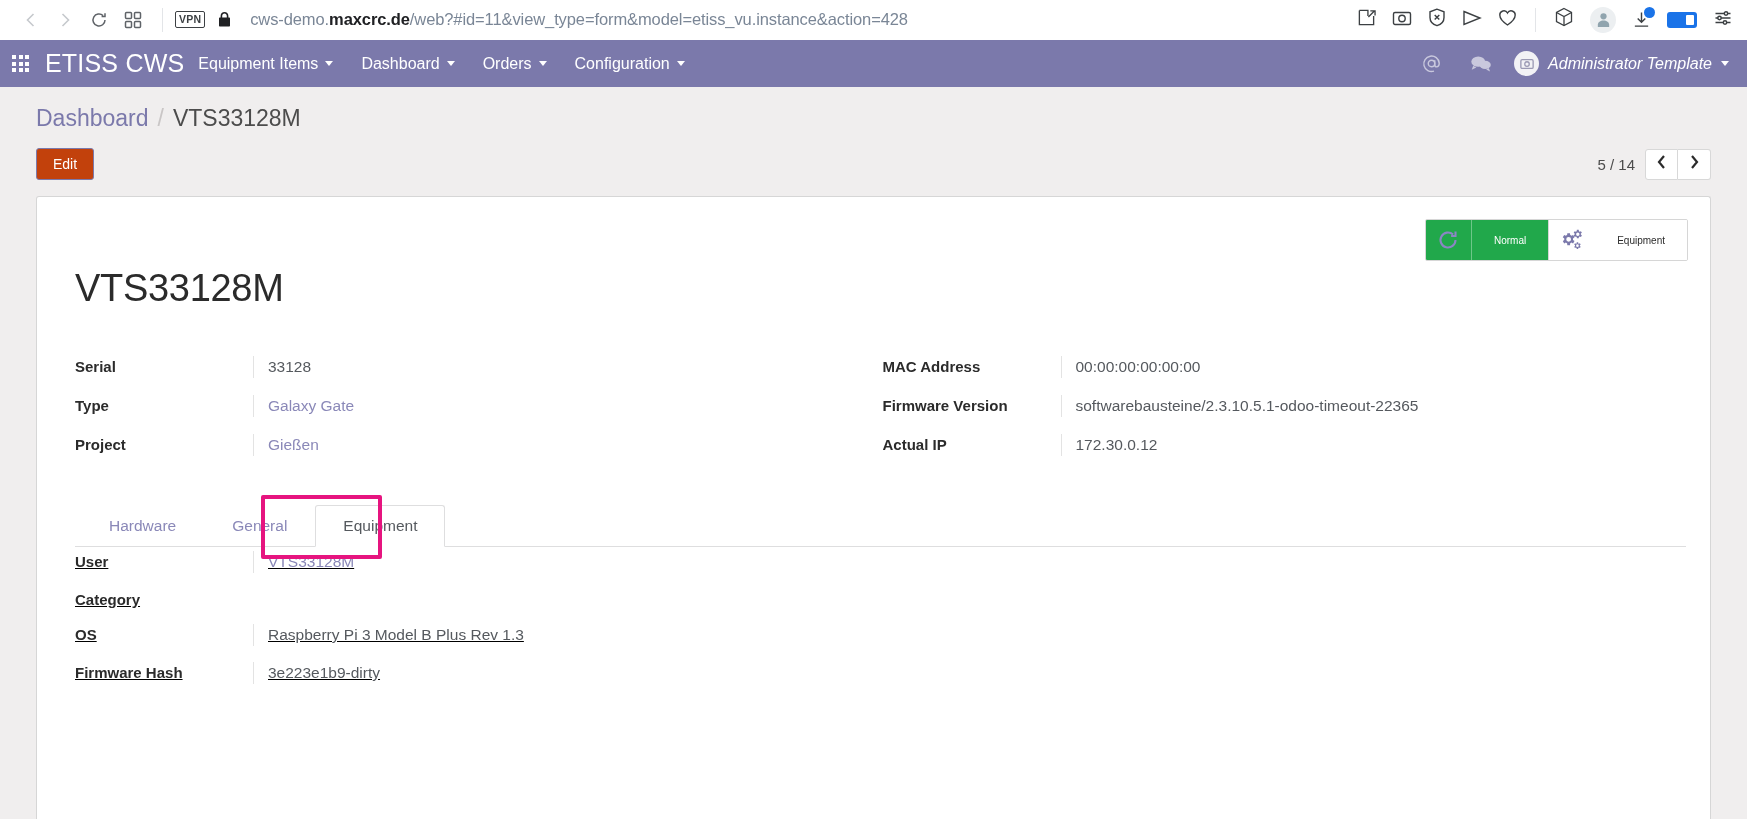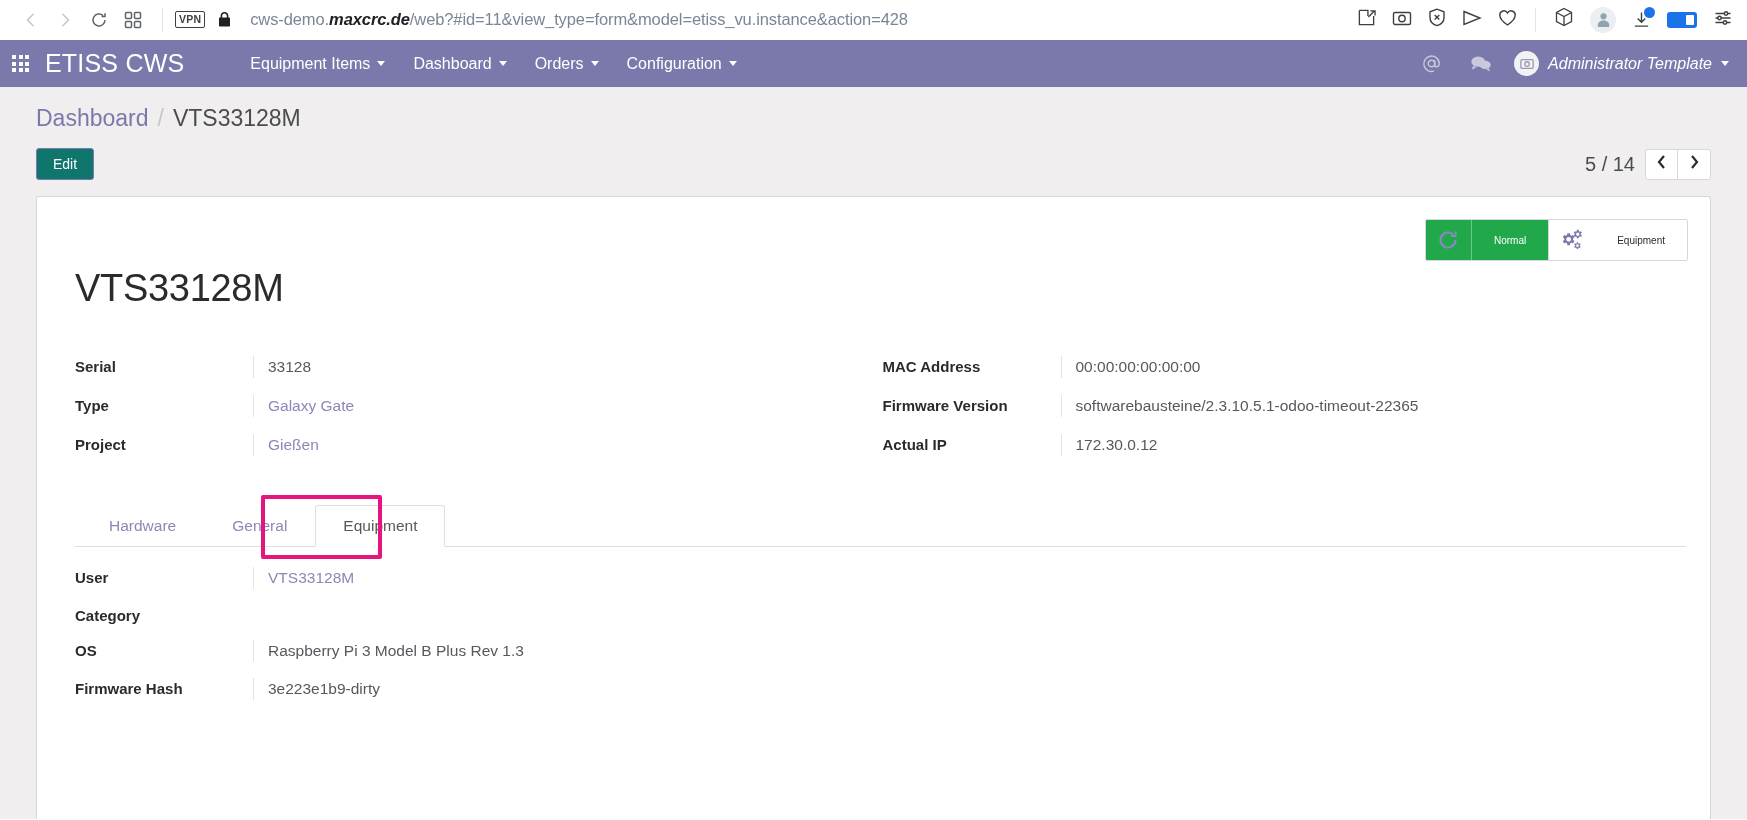--- a/index.html
+++ b/index.html
@@ -47,21 +47,21 @@
   .lock-icon { margin-left: 12px; color: #202124; display:flex; align-items:center; flex:0 0 auto; }
   .url-text {
     margin-left: 18px;
     font-size: 16.5px;
     color: #7a8696;
     white-space: nowrap;
     overflow: hidden;
     flex: 1 1 auto;
     letter-spacing: -0.1px;
   }
-  .url-text b { color: #202124; font-weight: 600; font-style: italic; }
+  .url-text b { color: #202124; font-weight: 600; }
   .browser-right {
     display: flex; align-items: center; gap: 16px;
     flex: 0 0 auto;
     color: #3c4043;
   }
   .avatar-browser {
     width: 26px; height: 26px; border-radius: 50%;
     background: #eceff1;
     display: flex; align-items: center; justify-content: center;
     color: #90a4ae;
@@ -96,21 +96,20 @@
     grid-template-rows: repeat(3, 4px);
     gap: 2.5px;
     margin-right: 16px;
     flex: 0 0 auto;
   }
   .apps-grid i { display:block; width:4px; height:4px; background:#ffffff; }
   .brand {
     font-size: 25px;
     font-weight: 400;
     letter-spacing: .2px;
-    margin-right: 52px;
     white-space: nowrap;
     flex: 0 0 auto;
   }
   .menu {
     display: flex; align-items: center; gap: 0;
     flex: 1 1 auto;
   }
   .menu-item {
     font-size: 16px;
     padding: 6px 14px;
@@ -144,30 +143,30 @@
   .breadcrumb {
     font-size: 23px;
     display: flex; align-items: baseline; gap: 9px;
     margin-bottom: 16px;
   }
   .bc-link { color: #7b79ab; }
   .bc-sep { color: #c9c6c6; }
   .bc-current { color: #4c4c4c; }
   .cp-row { display: flex; align-items: center; justify-content: space-between; }
   .edit-btn {
-    background: #0f766e;
+    background: #c2410c;
     color: #ffffff;
     border: 1px solid #7b79ab;
     border-radius: 3px;
     font-size: 14px;
     padding: 7px 16px;
     font-family: inherit;
   }
   .pager { display: flex; align-items: center; gap: 10px; }
-  .pager-count { font-size: 20px; color: #4c4c4c; }
+  .pager-count { font-size: 15px; color: #4c4c4c; }
   .pager-btns { display: flex; }
   .pager-btn {
     width: 33px; height: 31px;
     background: #ffffff;
     border: 1px solid #d8d8d8;
     display: flex; align-items: center; justify-content: center;
     color: #2b2b2b;
     font-size: 17px;
     font-family: inherit;
   }
@@ -287,21 +286,21 @@
   .tab-highlight {
     position: absolute;
     border: 4px solid #e6147f;
     border-radius: 2px;
     pointer-events: none;
     left: 186px;
     top: -10px;
     width: 121px;
     height: 64px;
   }
-  .tab-fields { margin-top: 20px; }
+  .tab-fields { margin-top: 4px; text-decoration: underline; }
   .tab-fields .field-row { margin-bottom: 16px; }
   .tab-fields .field-label { flex: 0 0 178px; width: 178px; }
 </style>
 </head>
 <body>
 
 <div class="browser-bar">
   <div class="nav-btn disabled">
     <span>
       <svg width="20" height="20" viewBox="0 0 20 20" fill="none" stroke="currentColor" stroke-width="1.6">

